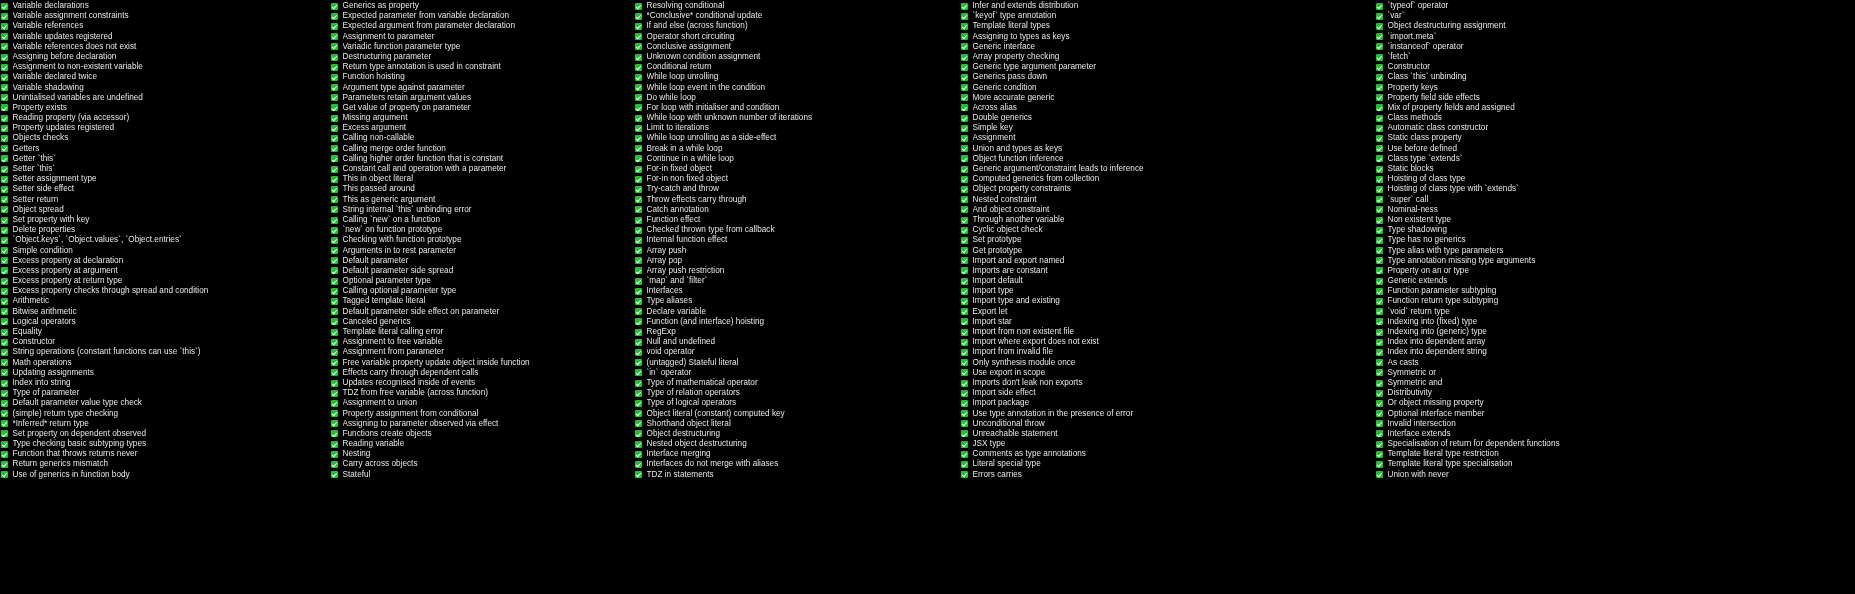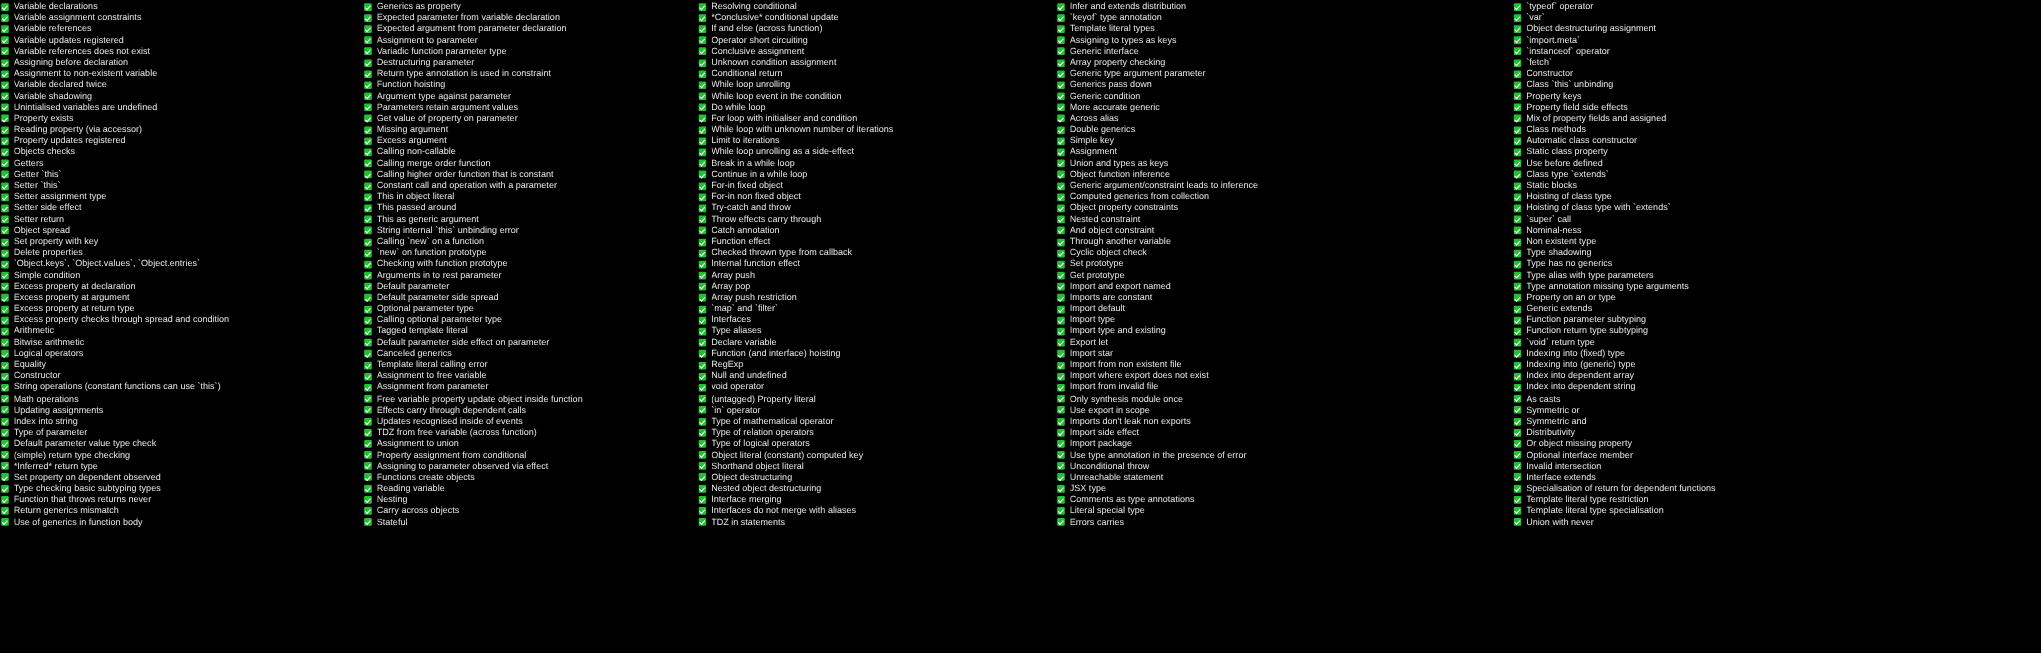--- a/index.html
+++ b/index.html
@@ -595,21 +595,21 @@
       <div class="result-item">
         <span class="check-badge"></span>
         <span class="item-label">Null and undefined</span>
       </div>
       <div class="result-item">
         <span class="check-badge"></span>
         <span class="item-label">void operator</span>
       </div>
       <div class="result-item">
         <span class="check-badge"></span>
-        <span class="item-label">(untagged) Property literal</span>
+        <span class="item-label">(untagged) Stateful literal</span>
       </div>
       <div class="result-item">
         <span class="check-badge"></span>
         <span class="item-label">`in` operator</span>
       </div>
       <div class="result-item">
         <span class="check-badge"></span>
         <span class="item-label">Type of mathematical operator</span>
       </div>
       <div class="result-item">

